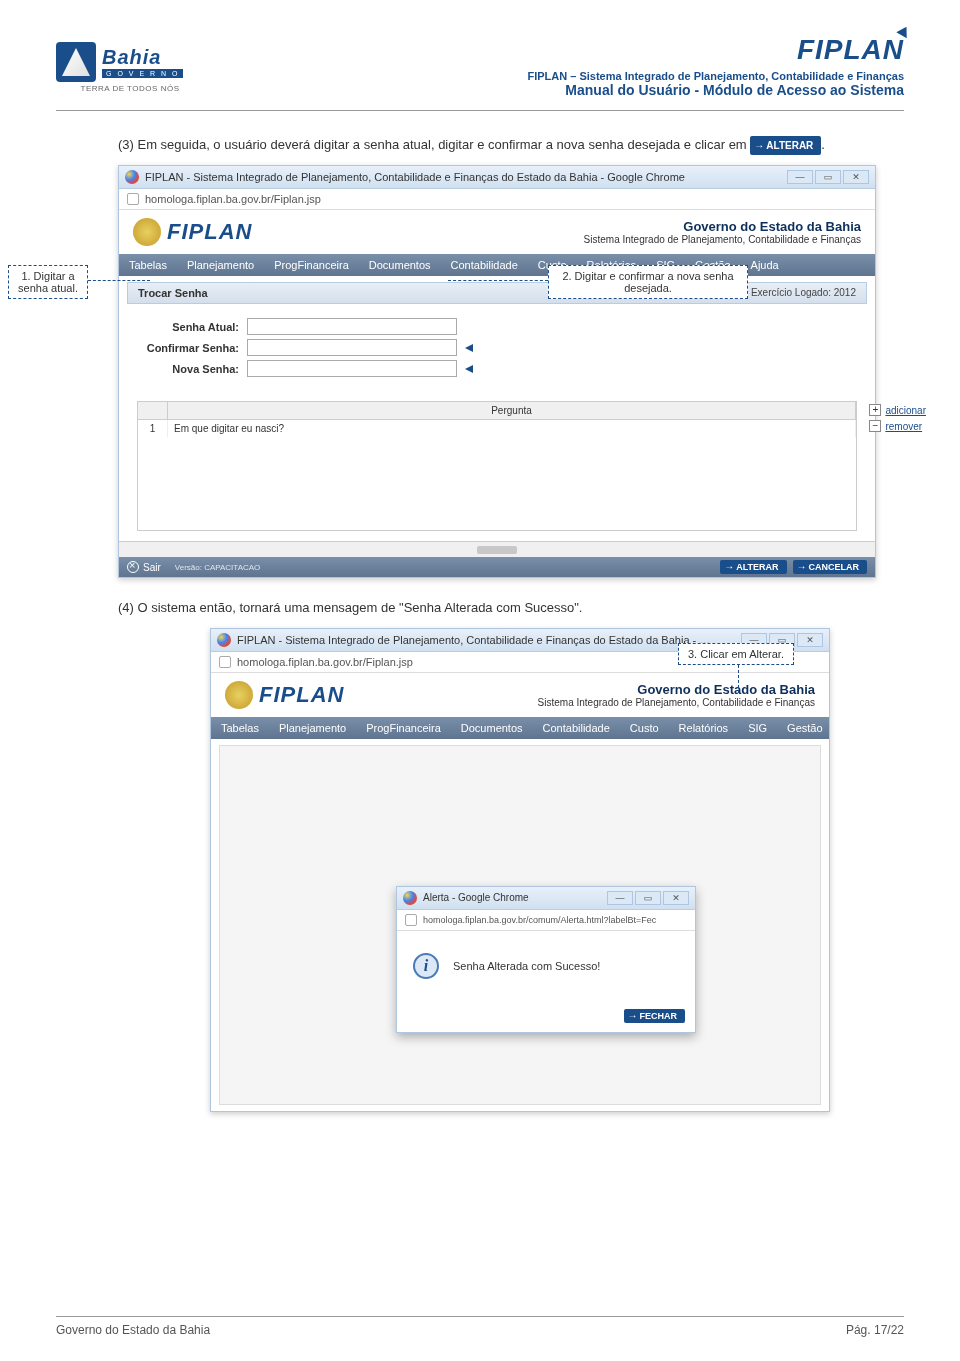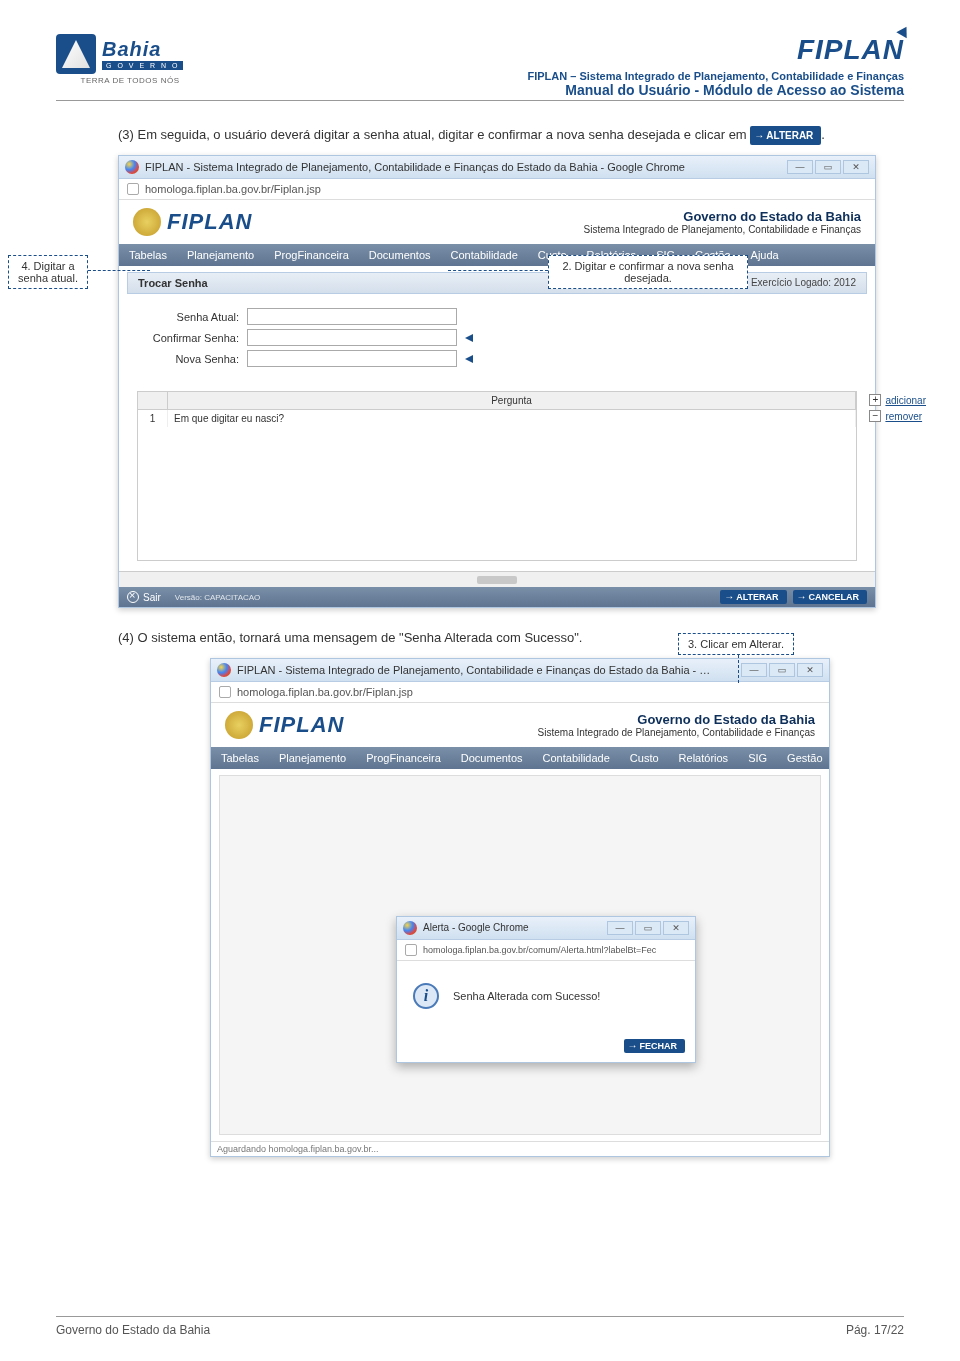--- a/index.html
+++ b/index.html
@@ -1,18 +1,18 @@
 <!DOCTYPE html>
 <html><head>
 <meta charset="utf-8">
 <style>
 *{box-sizing:border-box;margin:0;padding:0}
 body{font-family:Arial,Helvetica,sans-serif;font-size:13px;color:#333;background:#fff;width:960px;margin:0 auto}
 .page{padding:34px 56px 24px 56px;position:relative;min-height:1361px}
-.hdr{display:flex;justify-content:space-between;align-items:flex-start;margin-bottom:2px}
+.hdr{display:flex;justify-content:space-between;align-items:flex-end;margin-bottom:12px}
 .bahia-logo{width:148px;height:56px;display:flex;flex-direction:column}
 .bahia-top{display:flex;align-items:center}
 .bahia-ico{width:40px;height:40px;background:#1a4e8a;border-radius:4px;position:relative;margin-right:6px}
 .bahia-ico::before{content:"";position:absolute;left:6px;top:6px;width:28px;height:28px;background:linear-gradient(135deg,#fff 0%,#e0e0e0 100%);clip-path:polygon(50% 0%,100% 100%,0% 100%)}
 .bahia-txt{display:flex;flex-direction:column}
 .bahia-name{font-weight:bold;font-size:20px;font-style:italic;color:#1a4e8a;letter-spacing:1px}
 .bahia-gov{font-size:7px;color:#fff;background:#1a4e8a;padding:1px 4px;letter-spacing:2px;text-align:center}
 .bahia-tag{font-size:8px;color:#666;letter-spacing:0.5px;margin-top:2px;text-align:center}
 .hdr-right{text-align:right}
 .fiplan-brand{font-size:28px;font-weight:bold;font-style:italic;color:#1a4e8a;position:relative;letter-spacing:1px}
@@ -44,24 +44,24 @@
 .seal{width:28px;height:28px;border-radius:50%;background:radial-gradient(circle,#e8d060,#c49a2a)}
 .app-fiplan{font-size:22px;font-weight:bold;font-style:italic;color:#1a4e8a;letter-spacing:1px}
 .app-govtxt{text-align:right;font-size:10px;color:#333}
 .app-govtxt .g1{font-weight:bold;font-size:13px;color:#0d2f5a}
 .menu-bar{background:linear-gradient(#7a8fa8,#5e7490);color:#fff;font-size:11px;padding:3px 0;display:flex}
 .menu-bar span{padding:2px 10px;cursor:default}
 .panel-hdr{background:linear-gradient(#e8eef5,#d4dfec);border:1px solid #b8cde4;padding:4px 10px;font-size:11px;font-weight:bold;display:flex;justify-content:space-between;margin:6px 8px 4px 8px}
 .panel-hdr .sess{font-weight:normal;color:#444;font-size:10px}
 .form-area{padding:10px 18px;font-size:11px}
 .frow{display:flex;align-items:center;margin-bottom:4px}
-.flbl{width:110px;text-align:right;padding-right:8px;font-weight:normal;color:#333}
+.flbl{width:110px;text-align:right;padding-right:8px;font-weight:bold;color:#333}
 .finput{width:210px;height:17px;border:1px solid #aaa;background:#fff}
 .arrow-left{width:0;height:0;border-top:4px solid transparent;border-bottom:4px solid transparent;border-right:8px solid #1a4e8a;margin-left:8px}
-.grid-box{margin:10px 18px;border:1px solid #ccc;height:170px;background:#fff;position:relative}
+.grid-box{margin:10px 18px;border:1px solid #ccc;height:130px;background:#fff;position:relative}
 .ghdr{display:flex;background:#f0f0f0;border-bottom:1px solid #ccc;font-size:10px}
 .ghdr div{padding:3px 6px;border-right:1px solid #ccc;text-align:center}
 .grow{display:flex;font-size:10px}
 .grow div{padding:3px 6px;border-right:1px solid #eee}
 .gside{position:absolute;right:-70px;top:2px;font-size:10px;display:flex;flex-direction:column;gap:4px}
 .gside a{color:#1a4e8a;text-decoration:underline}
 .gside-item{display:flex;align-items:center;gap:4px}
 .plus,.minus{width:12px;height:12px;border:1px solid #888;display:flex;align-items:center;justify-content:center;font-size:10px;line-height:1;background:#fff}
 .scroll-strip{height:16px;background:#f0f0f0;border-top:1px solid #ccc;display:flex;align-items:center;justify-content:center}
 .scroll-strip .thumb{width:40px;height:8px;background:#c8c8c8;border-radius:2px}
@@ -108,21 +108,21 @@
   </div>
  </div>
  <div class="hdr-divider"></div>
 
  <p class="body-txt">
   <span>(3) Em seguida, o usuário deverá digitar a senha atual, digitar e confirmar a nova senha desejada e clicar em </span>
   <span class="alterar-btn">ALTERAR</span><span>.</span>
  </p>
 
  <div class="shot-wrap">
-  <div class="callout callout-1">4. Digitar a senha atual.</div>
+  <div class="callout callout-1">1. Digitar a senha atual.</div>
   <div class="clead lead1"></div>
   <div class="callout callout-2">2. Digitar e confirmar a nova senha desejada.</div>
   <div class="clead lead2"></div>
   <div class="callout callout-3">3. Clicar em Alterar.</div>
   <div class="clead lead3"></div>
 
   <div class="chrome-win">
    <div class="win-title">
     <div class="win-ico"></div>
     <span>FIPLAN - Sistema Integrado de Planejamento, Contabilidade e Finanças do Estado da Bahia - Google Chrome</span>
@@ -271,21 +271,20 @@
      </div>
      <div class="popup-body">
       <div class="info-ico"></div>
       <span>Senha Alterada com Sucesso!</span>
      </div>
      <div class="popup-footer">
       <span class="fbtn">FECHAR</span>
      </div>
     </div>
    </div>
-   <div class="status-bar">Aguardando homologa.fiplan.ba.gov.br...</div>
   </div>
  </div>
 
  <div class="page-footer">
   <div class="pf-line"></div>
   <div class="pf-row">
    <span>Governo do Estado da Bahia</span>
    <span>Pág. 17/22</span>
   </div>
  </div>

